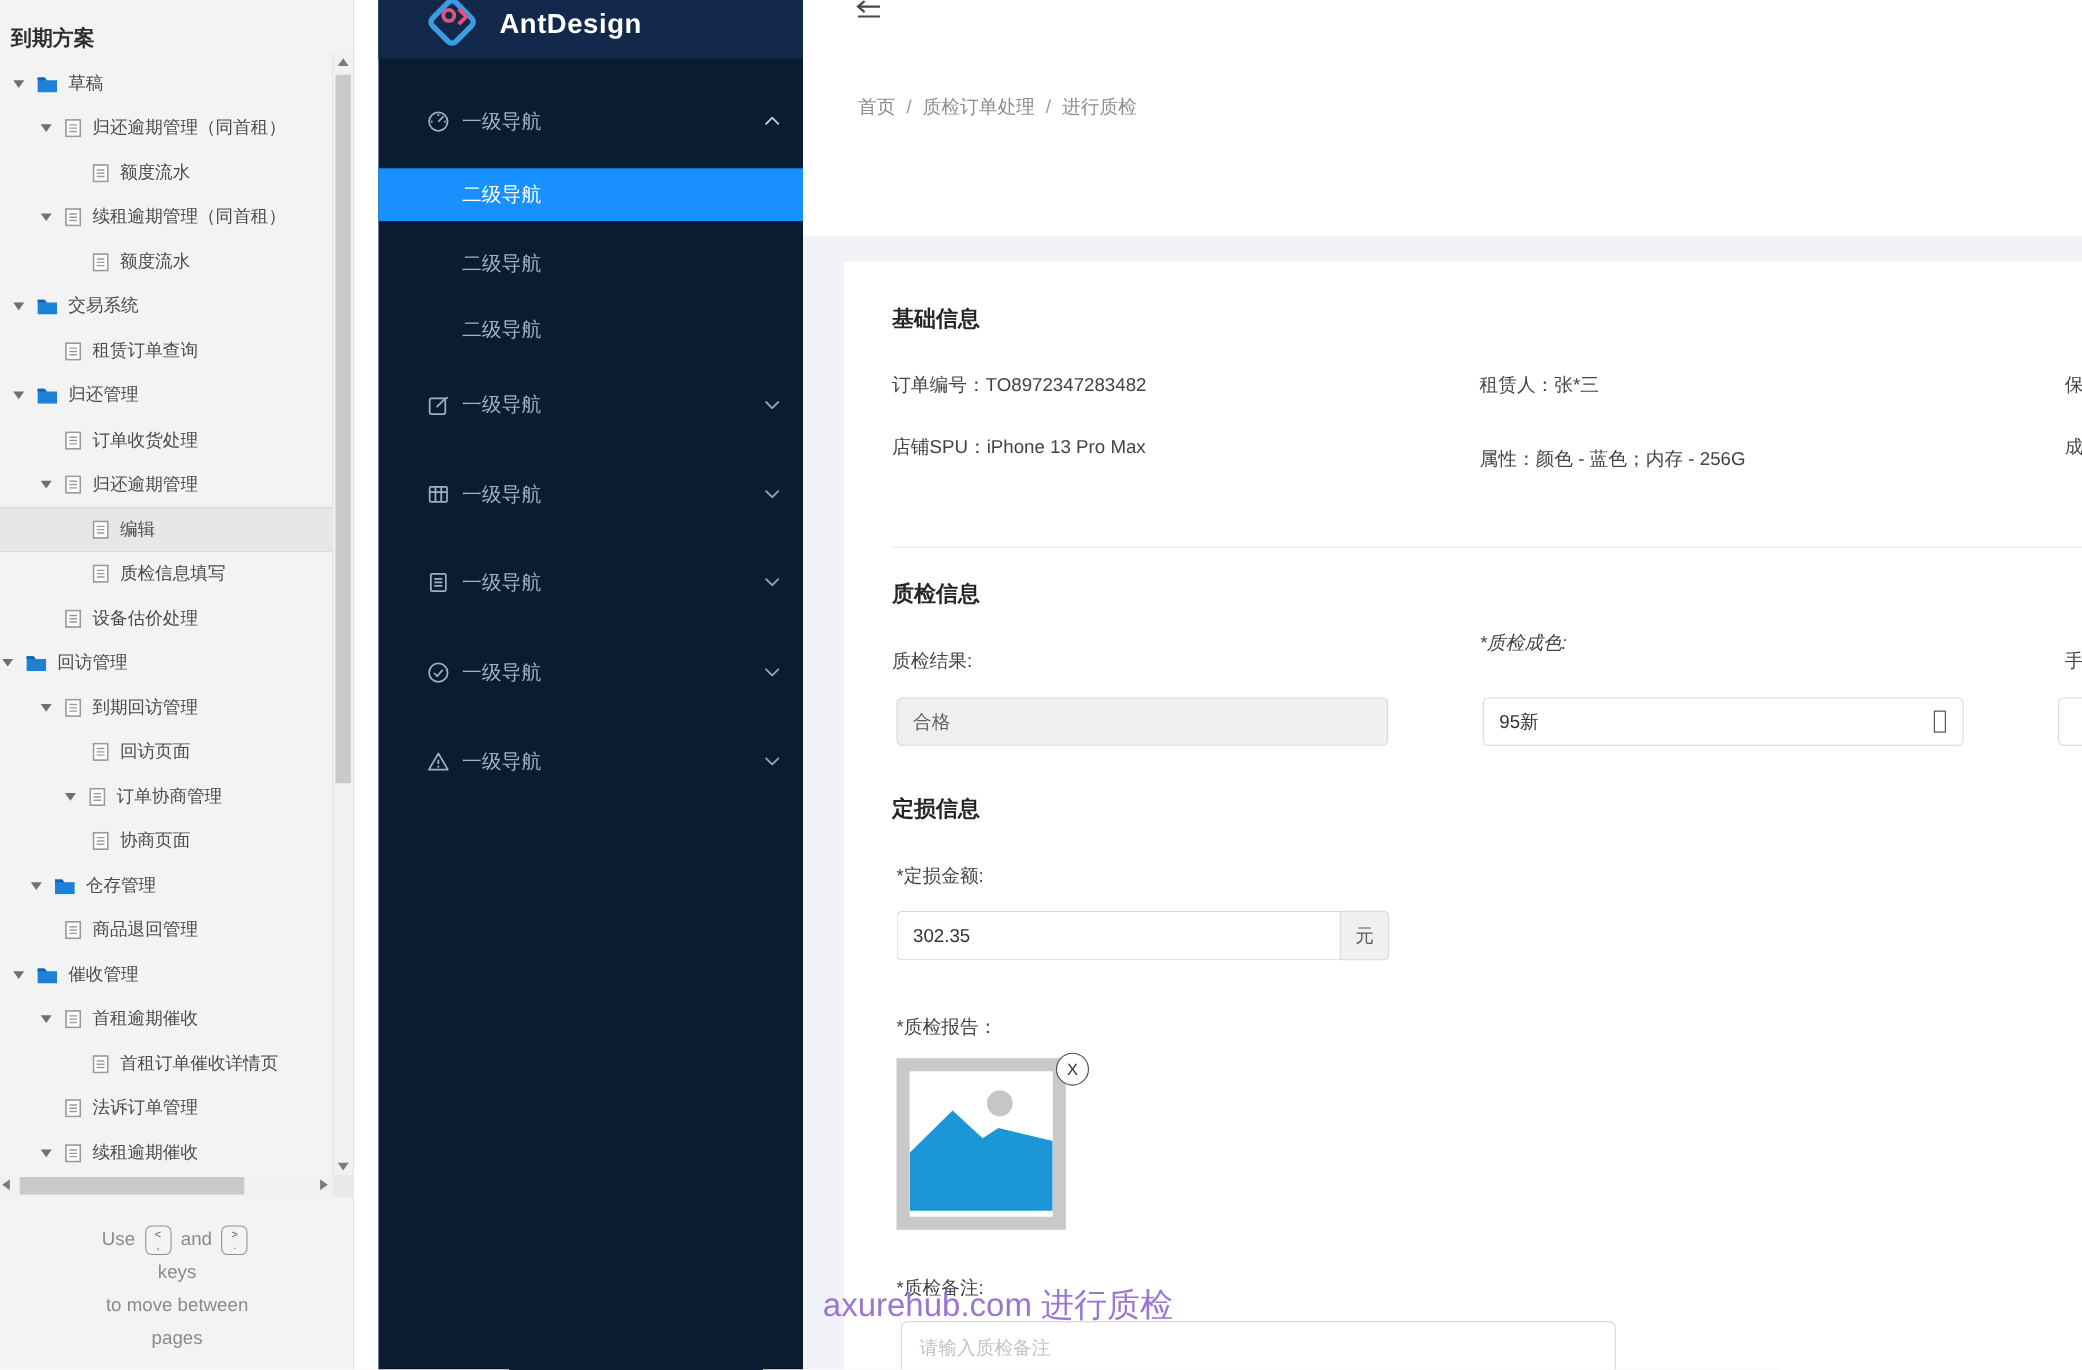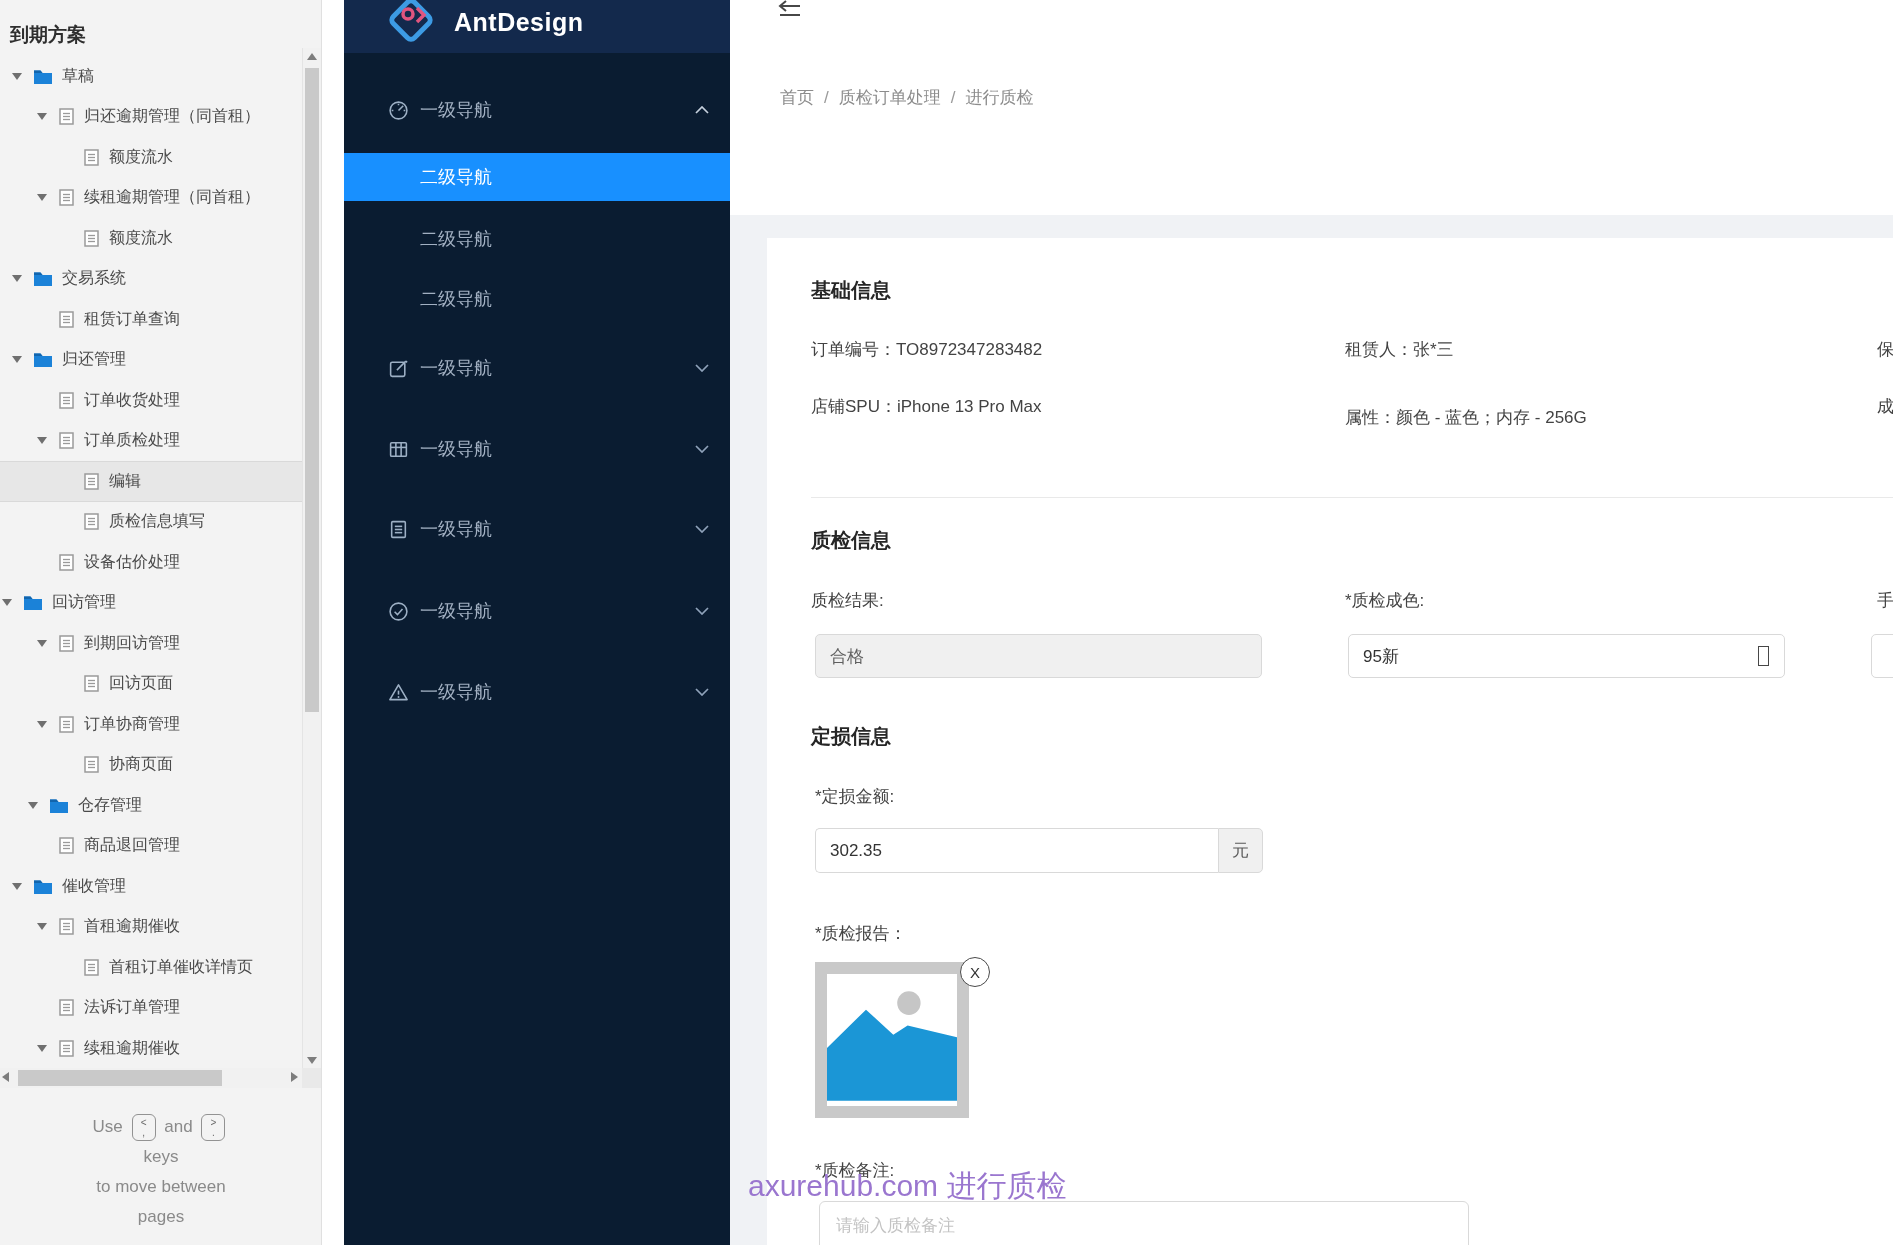--- a/index.html
+++ b/index.html
@@ -190,21 +190,21 @@
         <div class="trow" style="padding-left: 37px;">
           <span class="arr"></span>
           <span class="ticon">
             <svg width="15" height="17" viewBox="0 0 15 17">
               <rect x="1" y="1" width="13" height="15" fill="#fff" stroke="#9a9a9a" stroke-width="1.5"></rect>
               <line x1="4" y1="5.5" x2="11" y2="5.5" stroke="#9a9a9a" stroke-width="1.3"></line>
               <line x1="4" y1="8.5" x2="11" y2="8.5" stroke="#9a9a9a" stroke-width="1.3"></line>
               <line x1="4" y1="11.5" x2="11" y2="11.5" stroke="#9a9a9a" stroke-width="1.3"></line>
             </svg>
           </span>
-          <span class="tlabel">订单质检处理</span>
+          <span class="tlabel">归还逾期管理</span>
         </div>
         <div class="trow sel" style="padding-left: 84px;">
           <span class="ticon">
             <svg width="15" height="17" viewBox="0 0 15 17">
               <rect x="1" y="1" width="13" height="15" fill="#fff" stroke="#9a9a9a" stroke-width="1.5"></rect>
               <line x1="4" y1="5.5" x2="11" y2="5.5" stroke="#9a9a9a" stroke-width="1.3"></line>
               <line x1="4" y1="8.5" x2="11" y2="8.5" stroke="#9a9a9a" stroke-width="1.3"></line>
               <line x1="4" y1="11.5" x2="11" y2="11.5" stroke="#9a9a9a" stroke-width="1.3"></line>
             </svg>
           </span>
@@ -258,21 +258,21 @@
           <span class="ticon">
             <svg width="15" height="17" viewBox="0 0 15 17">
               <rect x="1" y="1" width="13" height="15" fill="#fff" stroke="#9a9a9a" stroke-width="1.5"></rect>
               <line x1="4" y1="5.5" x2="11" y2="5.5" stroke="#9a9a9a" stroke-width="1.3"></line>
               <line x1="4" y1="8.5" x2="11" y2="8.5" stroke="#9a9a9a" stroke-width="1.3"></line>
               <line x1="4" y1="11.5" x2="11" y2="11.5" stroke="#9a9a9a" stroke-width="1.3"></line>
             </svg>
           </span>
           <span class="tlabel">回访页面</span>
         </div>
-        <div class="trow" style="padding-left: 37px;">
+        <div class="trow" style="padding-left: 37px; margin-left: 22px;">
           <span class="arr"></span>
           <span class="ticon">
             <svg width="15" height="17" viewBox="0 0 15 17">
               <rect x="1" y="1" width="13" height="15" fill="#fff" stroke="#9a9a9a" stroke-width="1.5"></rect>
               <line x1="4" y1="5.5" x2="11" y2="5.5" stroke="#9a9a9a" stroke-width="1.3"></line>
               <line x1="4" y1="8.5" x2="11" y2="8.5" stroke="#9a9a9a" stroke-width="1.3"></line>
               <line x1="4" y1="11.5" x2="11" y2="11.5" stroke="#9a9a9a" stroke-width="1.3"></line>
             </svg>
           </span>
           <span class="tlabel">订单协商管理</span>
@@ -556,21 +556,21 @@
       </div>
       <div class="frow" style="left:578px; top:157px;margin-top:11px;">
         <span>属性：</span><span>颜色 - 蓝色；内存 - 256G</span>
       </div>
       <div class="frow" style="left:1110px; top:157px;">成</div>
 
       <div class="divider"></div>
 
       <div class="sec-h" style="left:44px; top:290px;">质检信息</div>
       <div class="frow" style="left:44px; top:351px;">质检结果:</div>
-      <div class="frow" style="left:578px; top:351px;">*质检成色:</div>
+      <div class="frow" style="left:578px; top:335px;font-style:italic;">*质检成色:</div>
       <div class="frow" style="left:1110px; top:351px;">手</div>
 
       <input class="inp" style="left: 48px; top: 396px; width: 447px;" disabled="" value="合格">
       <div class="inp-wrap" style="left:581px; top:396px; width:437px;">
         <input class="inp" value="95新" style="">
         <span class="tofu"></span>
       </div>
       <input class="inp" style="left: 1104px; top: 396px; width: 140px;">
 
       <div class="sec-h" style="left:44px; top:486px;">定损信息</div>

